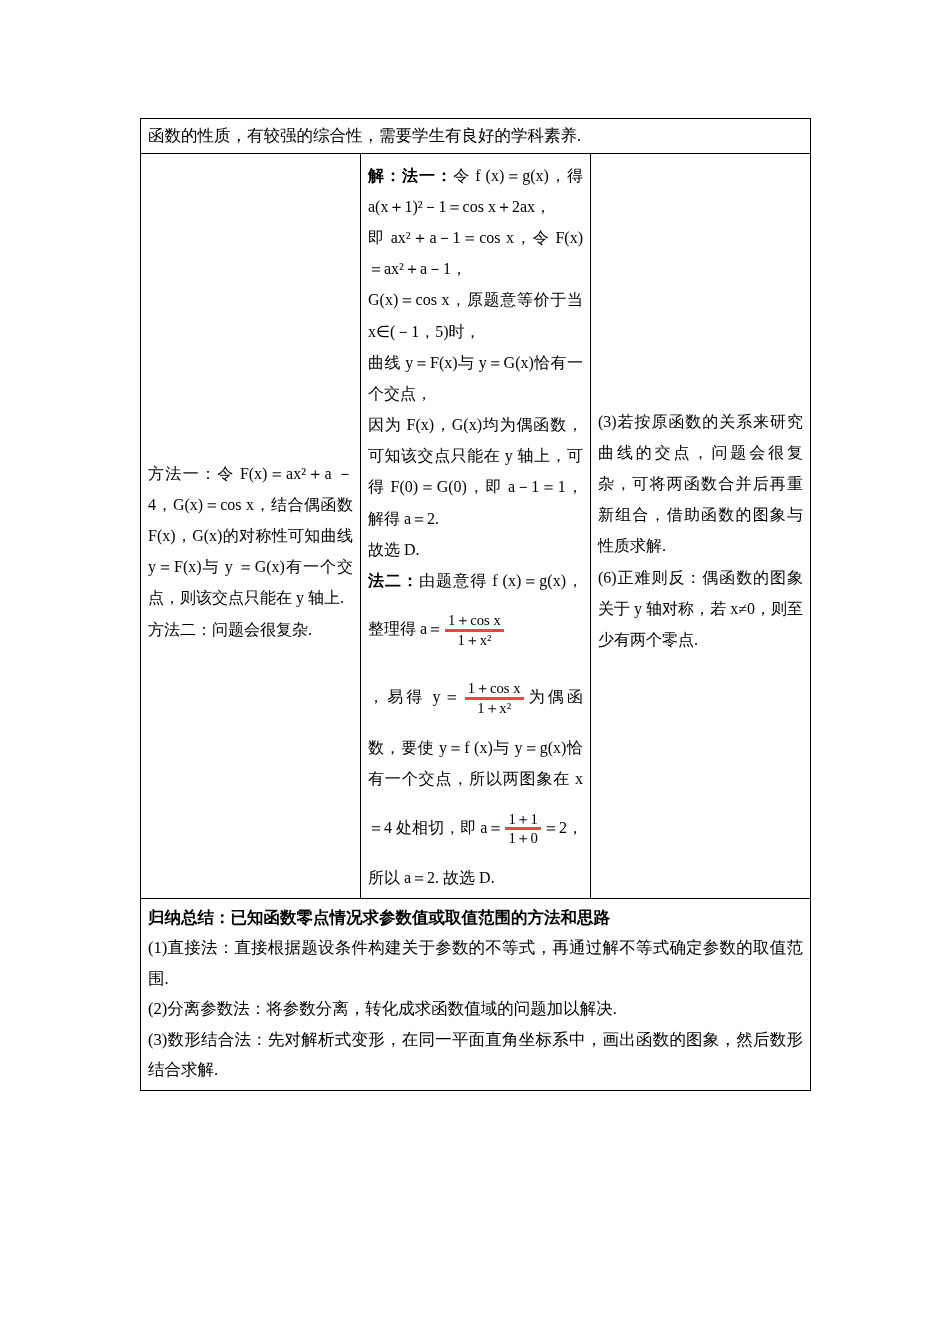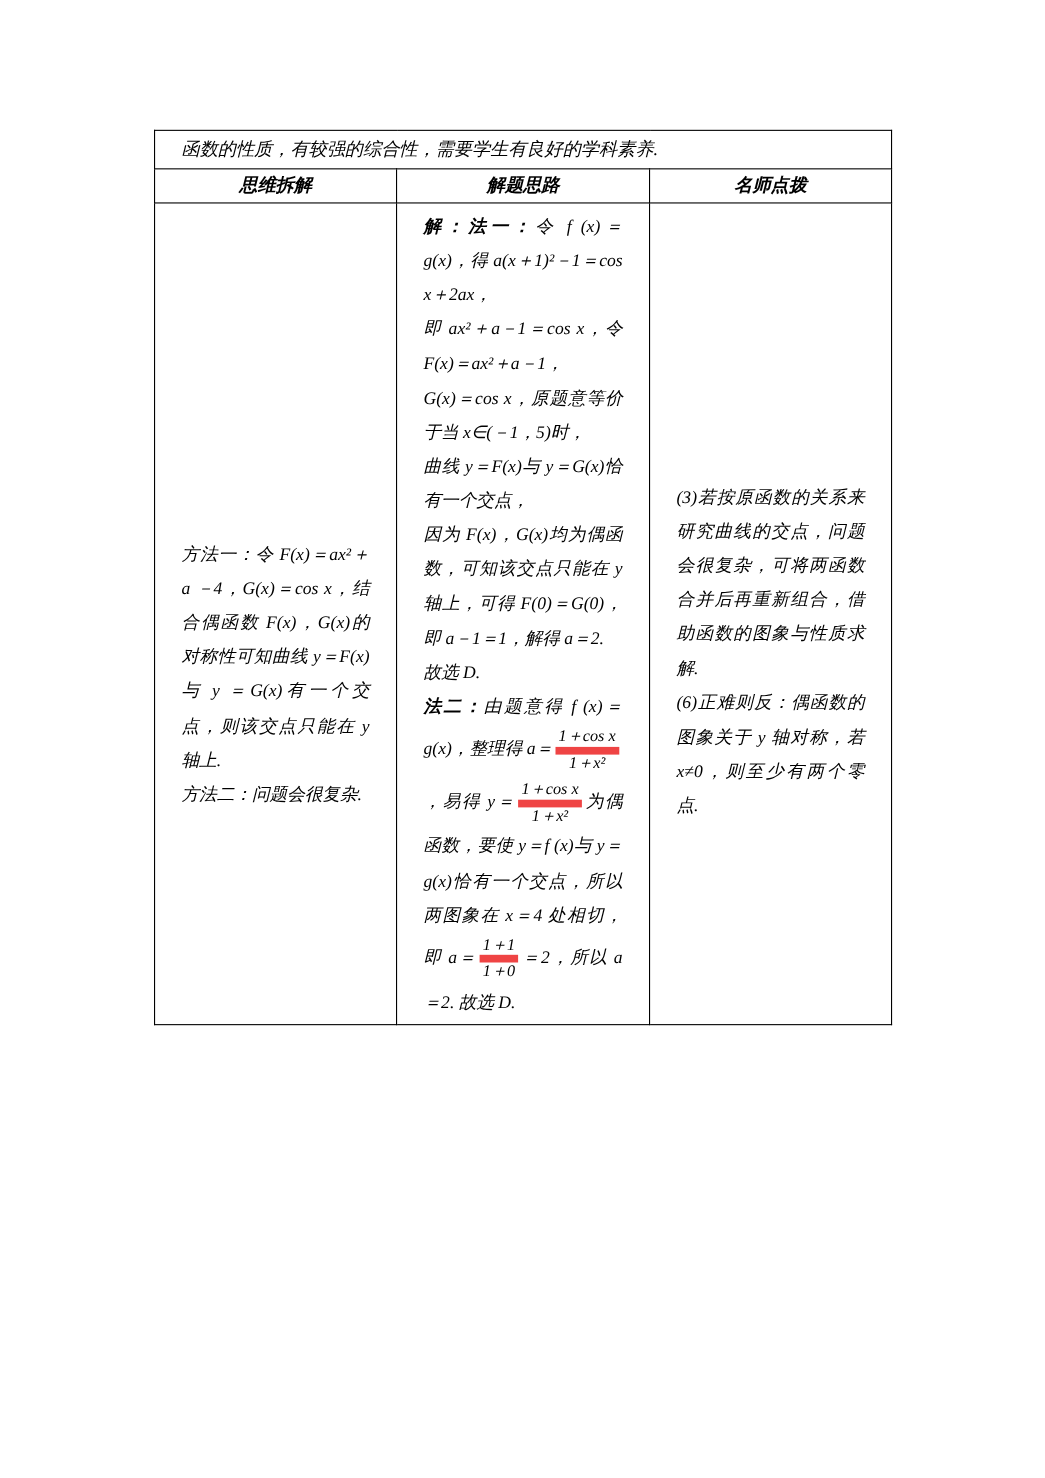--- a/index.html
+++ b/index.html
@@ -16,22 +16,21 @@
     padding:118px 140px 0 140px;
   }
   table.main{
     border-collapse:collapse;
     width:670px;
     table-layout:fixed;
   }
   table.main td,table.main th{
     border:1px solid #000;
     vertical-align:top;
-    padding:4px 24px;
-    font-style:italic;
+    padding:4px 7px;
   }
   .rowtop td{
     font-size:16.5px;
     line-height:1.55;
     padding:7px 8px 7px 8px;
   }
   .hdr td{
     text-align:center;
     font-weight:bold;
     font-size:16.5px;
@@ -59,24 +58,24 @@
     text-align:justify;
     text-justify:inter-ideograph;
   }
   .bold-lead{font-weight:bold;}
   .frac{
     display:inline-block;
     vertical-align:middle;
     text-align:center;
     font-size:0.92em;
     line-height:1.12;
-    margin:4px 2px;
+    margin:16px 2px;
   }
   .frac .num{display:block;padding:0 3px;}
-  .frac .den{display:block;border-top:7px solid #ef4444;padding:0 3px;}
+  .frac .den{display:block;border-top:3px solid #ef4444;padding:0 3px;}
   .summary td{
     font-size:16.5px;
     line-height:1.85;
     padding:6px 9px 8px 9px;
     text-align:justify;
     text-justify:inter-ideograph;
   }
   .summary .title{font-weight:bold;}
   p{margin:0;}
 </style>
@@ -90,25 +89,20 @@
       <col class="c1">
         <col class="c2">
         <col class="c3">
     </colgroup>
 
     <tbody>
         <tr class="rowtop">
       <td colspan="3">函数的性质，有较强的综合性，需要学生有良好的学科素养.</td>
     </tr>
 
-    <tr class="hdr">
-      <td>思维拆解</td>
-      <td>解题思路</td>
-      <td>名师点拨</td>
-    </tr>
 
     <tr>
 
       <td>
         <div class="cell-body col1-inner">
           <p>
             <span>方法一：</span><span>令 F(x)＝ax²＋a －4，G(x)＝cos x，结合偶函数 F(x)，G(x)的对称性可知曲线 y＝F(x)与 y ＝G(x)有一个交点，则该交点只能在 y 轴上.</span>
           </p>
           <p>
             <span>方法二：</span><span>问题会很复杂.</span>
@@ -136,16 +130,26 @@
       </td>
 
       <td>
         <div class="cell-body col3-inner">
           <p>(3)若按原函数的关系来研究曲线的交点，问题会很复杂，可将两函数合并后再重新组合，借助函数的图象与性质求解.</p>
           <p>(6)正难则反：偶函数的图象关于 y 轴对称，若 x≠0，则至少有两个零点.</p>
         </div>
       </td>
     </tr>
 
+    <tr class="summary">
+      <td colspan="3">
+        <p>
+          <span class="title">归纳总结：</span><span class="title">已知函数零点情况求参数值或取值范围的方法和思路</span>
+        </p>
+        <p>(1)直接法：直接根据题设条件构建关于参数的不等式，再通过解不等式确定参数的取值范围.</p>
+        <p>(2)分离参数法：将参数分离，转化成求函数值域的问题加以解决.</p>
+        <p>(3)数形结合法：先对解析式变形，在同一平面直角坐标系中，画出函数的图象，然后数形结合求解.</p>
+      </td>
+    </tr>
 
   </tbody>
     </table>
 </div>
 
 </body></html>

